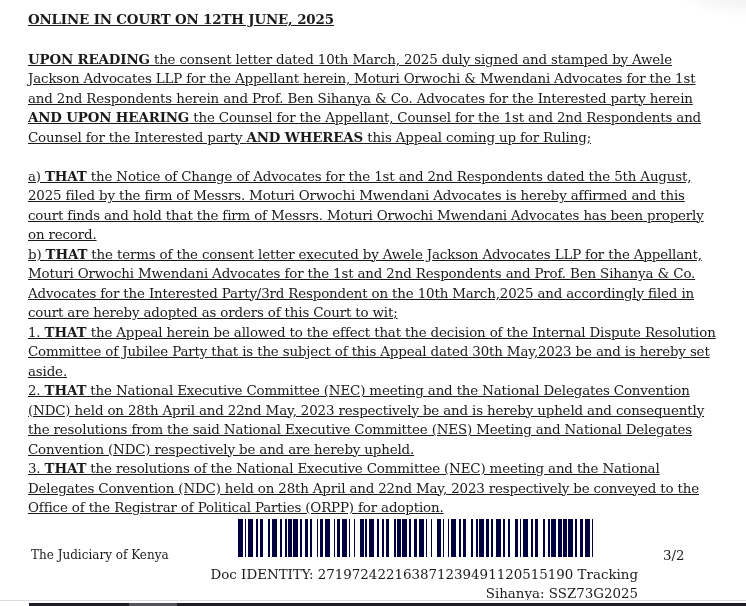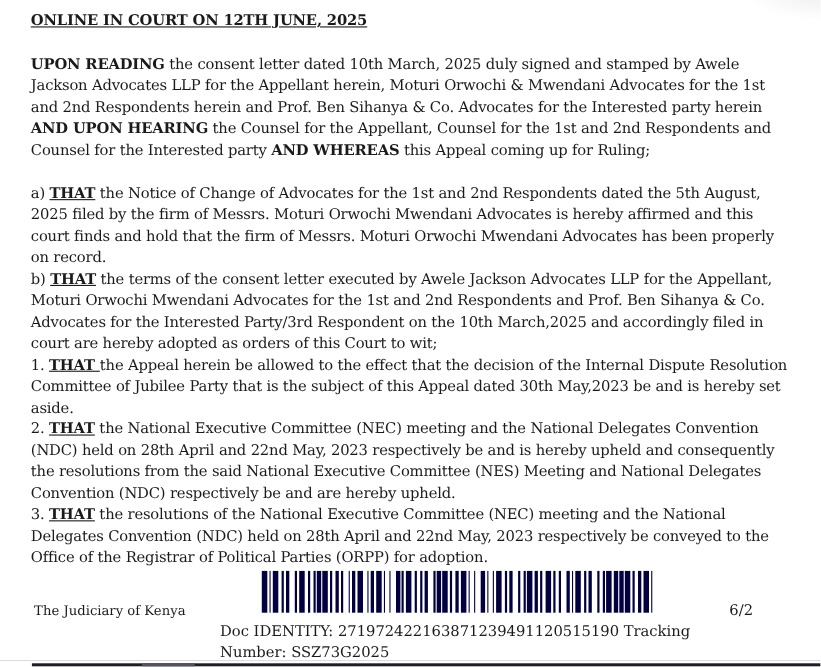--- a/index.html
+++ b/index.html
@@ -11,20 +11,21 @@
   }
   .corner-shadow {
     position: absolute; right: -40px; top: -40px; width: 120px; height: 60px;
     background: radial-gradient(ellipse at 70% 30%, rgba(0,0,0,0.10), rgba(0,0,0,0) 70%);
     pointer-events: none;
   }
   .page {
     position: absolute; left: 28px; top: 8px; width: 690px;
     font-size: 13.4px; line-height: 19.5px;
     letter-spacing: -0.15px;
+    text-decoration: underline;
   }
   .title {
     font-weight: bold; text-decoration: underline; margin: 2px 0 0 0;
     height: 20px;
   }
   .para { margin: 0; }
   .gap { height: 19.5px; }
   .b { font-weight: bold; }
   .bu { font-weight: bold; text-decoration: underline; }
   .heading { font-weight: bold; text-decoration: underline; }
@@ -34,21 +35,21 @@
   }
   .barcode span { display: block; height: 100%; }
   .footer-left {
     position: absolute; left: 31px; top: 548px; font-size: 12px;
   }
   .footer-right {
     position: absolute; left: 663px; top: 548px; font-size: 13.4px;
   }
   .footer-doc {
     position: absolute; left: 200px; top: 565px; width: 438px;
-    text-align: left; font-size: 13.4px; line-height: 19px;
+    text-align: right; font-size: 13.4px; line-height: 19px;
   }
   .bottom-line {
     position: absolute; left: 0; top: 600px; width: 746px; height: 1px; background: #dcdcdc;
   }
   .bottom-bar {
     position: absolute; left: 29px; top: 603px; width: 717px; height: 3px; background: #1f1d26;
   }
   .bottom-bar-thumb {
     position: absolute; left: 129px; top: 603px; width: 48px; height: 3px; background: #55525c;
   }
@@ -205,21 +206,21 @@
     <span style="width: 3.36449px; background: transparent;"></span>
     <span style="width: 3.36449px; background: rgb(3, 0, 63);"></span>
     <span style="width: 1.68224px; background: transparent;"></span>
     <span style="width: 5.04673px; background: rgb(3, 0, 63);"></span>
     <span style="width: 1.68224px; background: transparent;"></span>
     <span style="width: 1.68224px; background: rgb(3, 0, 63);"></span>
     <span style="width: 3.36449px; background: transparent;"></span>
   </div>
 
 <div class="footer-left">The Judiciary of Kenya</div>
-<div class="footer-right">6/2</div>
+<div class="footer-right">3/2</div>
 <div class="footer-doc">
   <div>Doc IDENTITY: 271972422163871239491120515190 Tracking</div>
-  <div>Number: SSZ73G2025</div>
+  <div>Sihanya: SSZ73G2025</div>
 </div>
 
 <div class="bottom-line"></div>
 <div class="bottom-bar"></div>
 <div class="bottom-bar-thumb"></div>
 
 </body></html>

